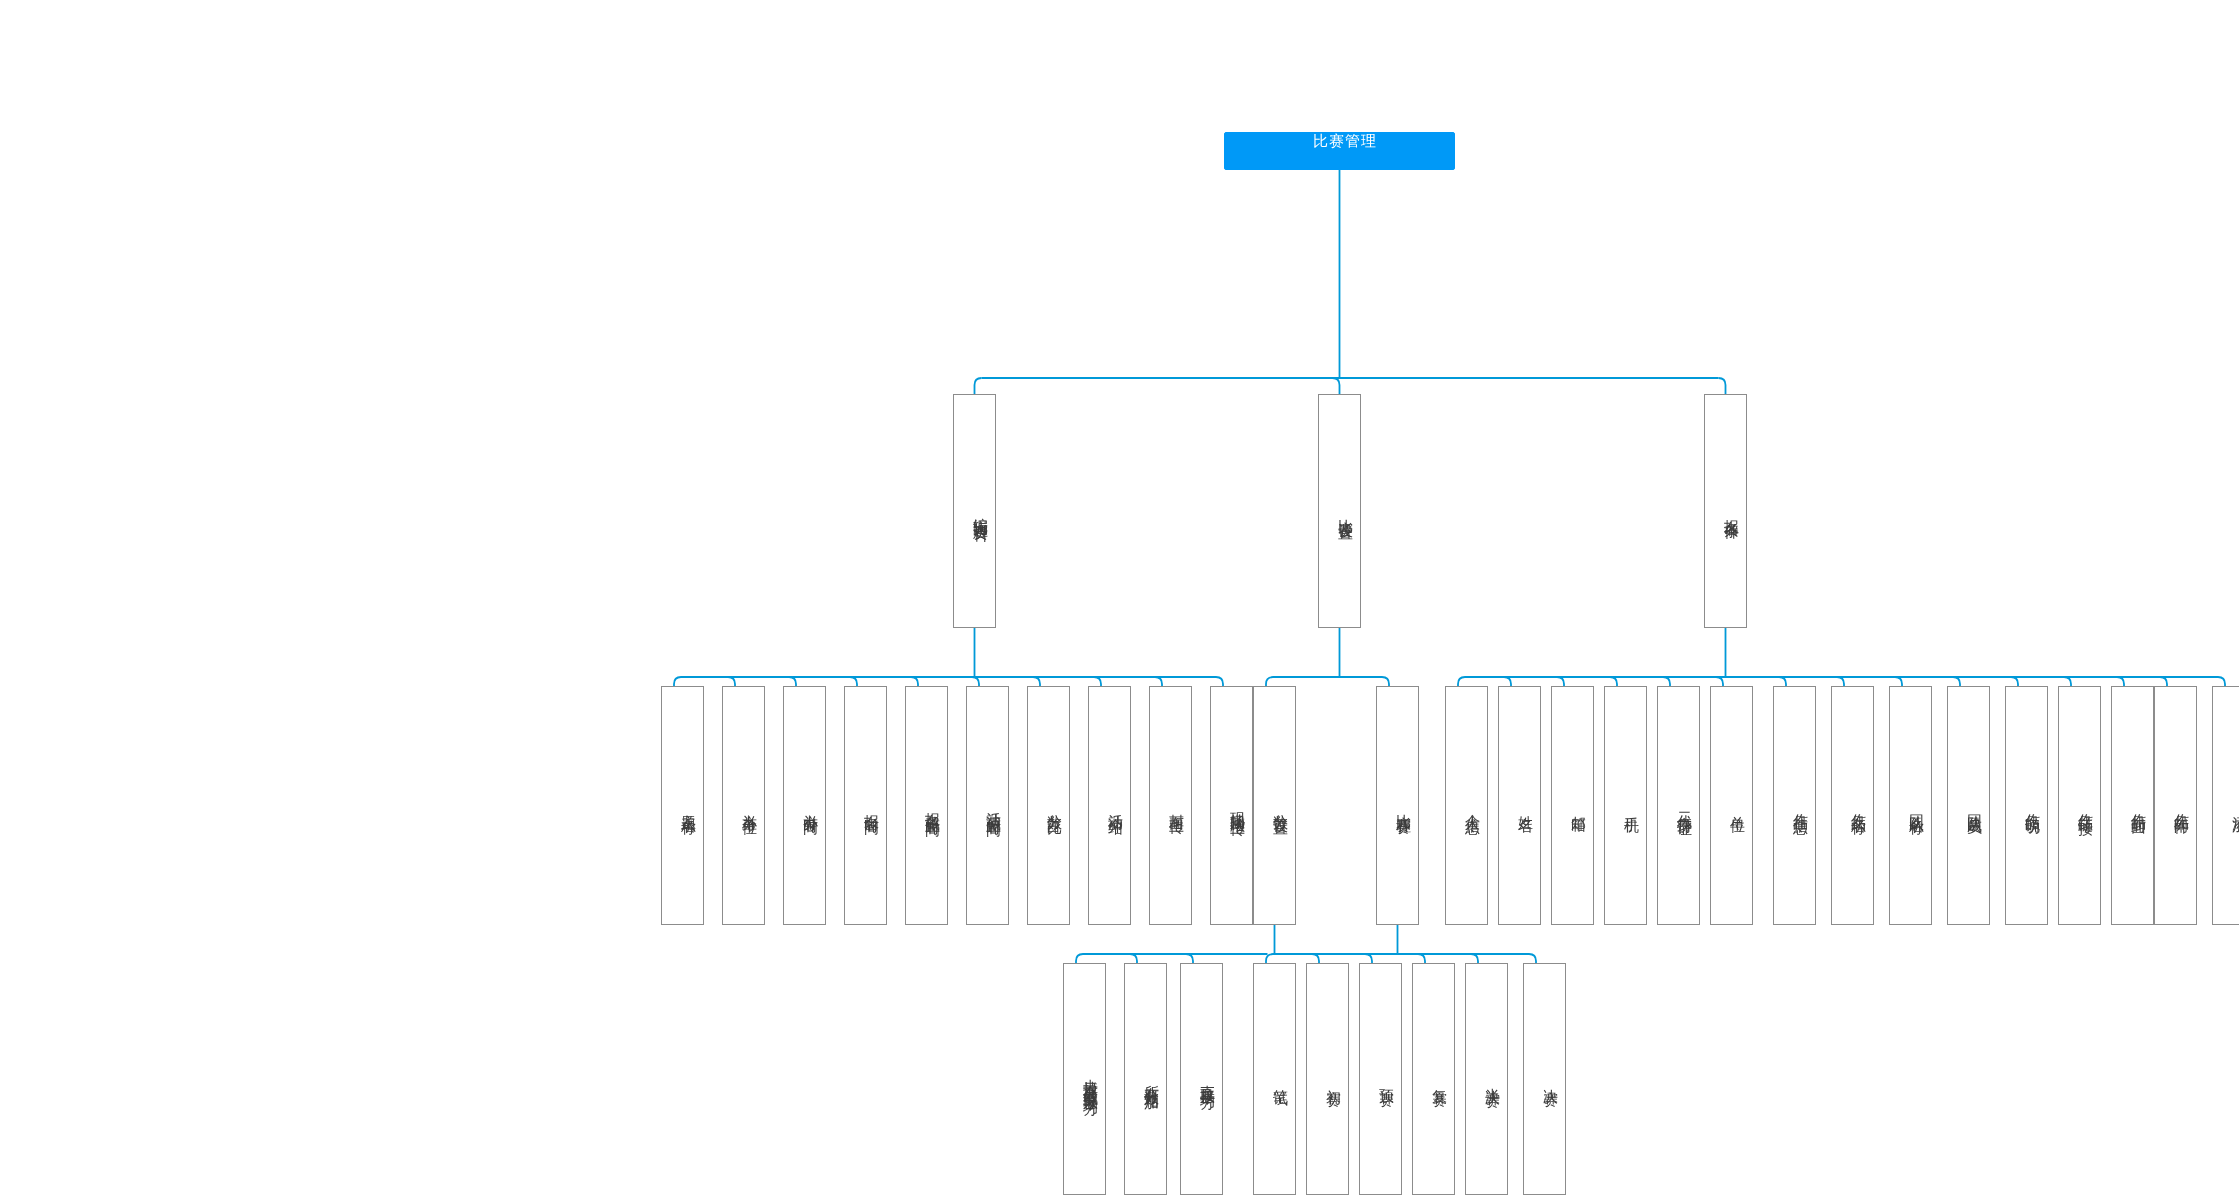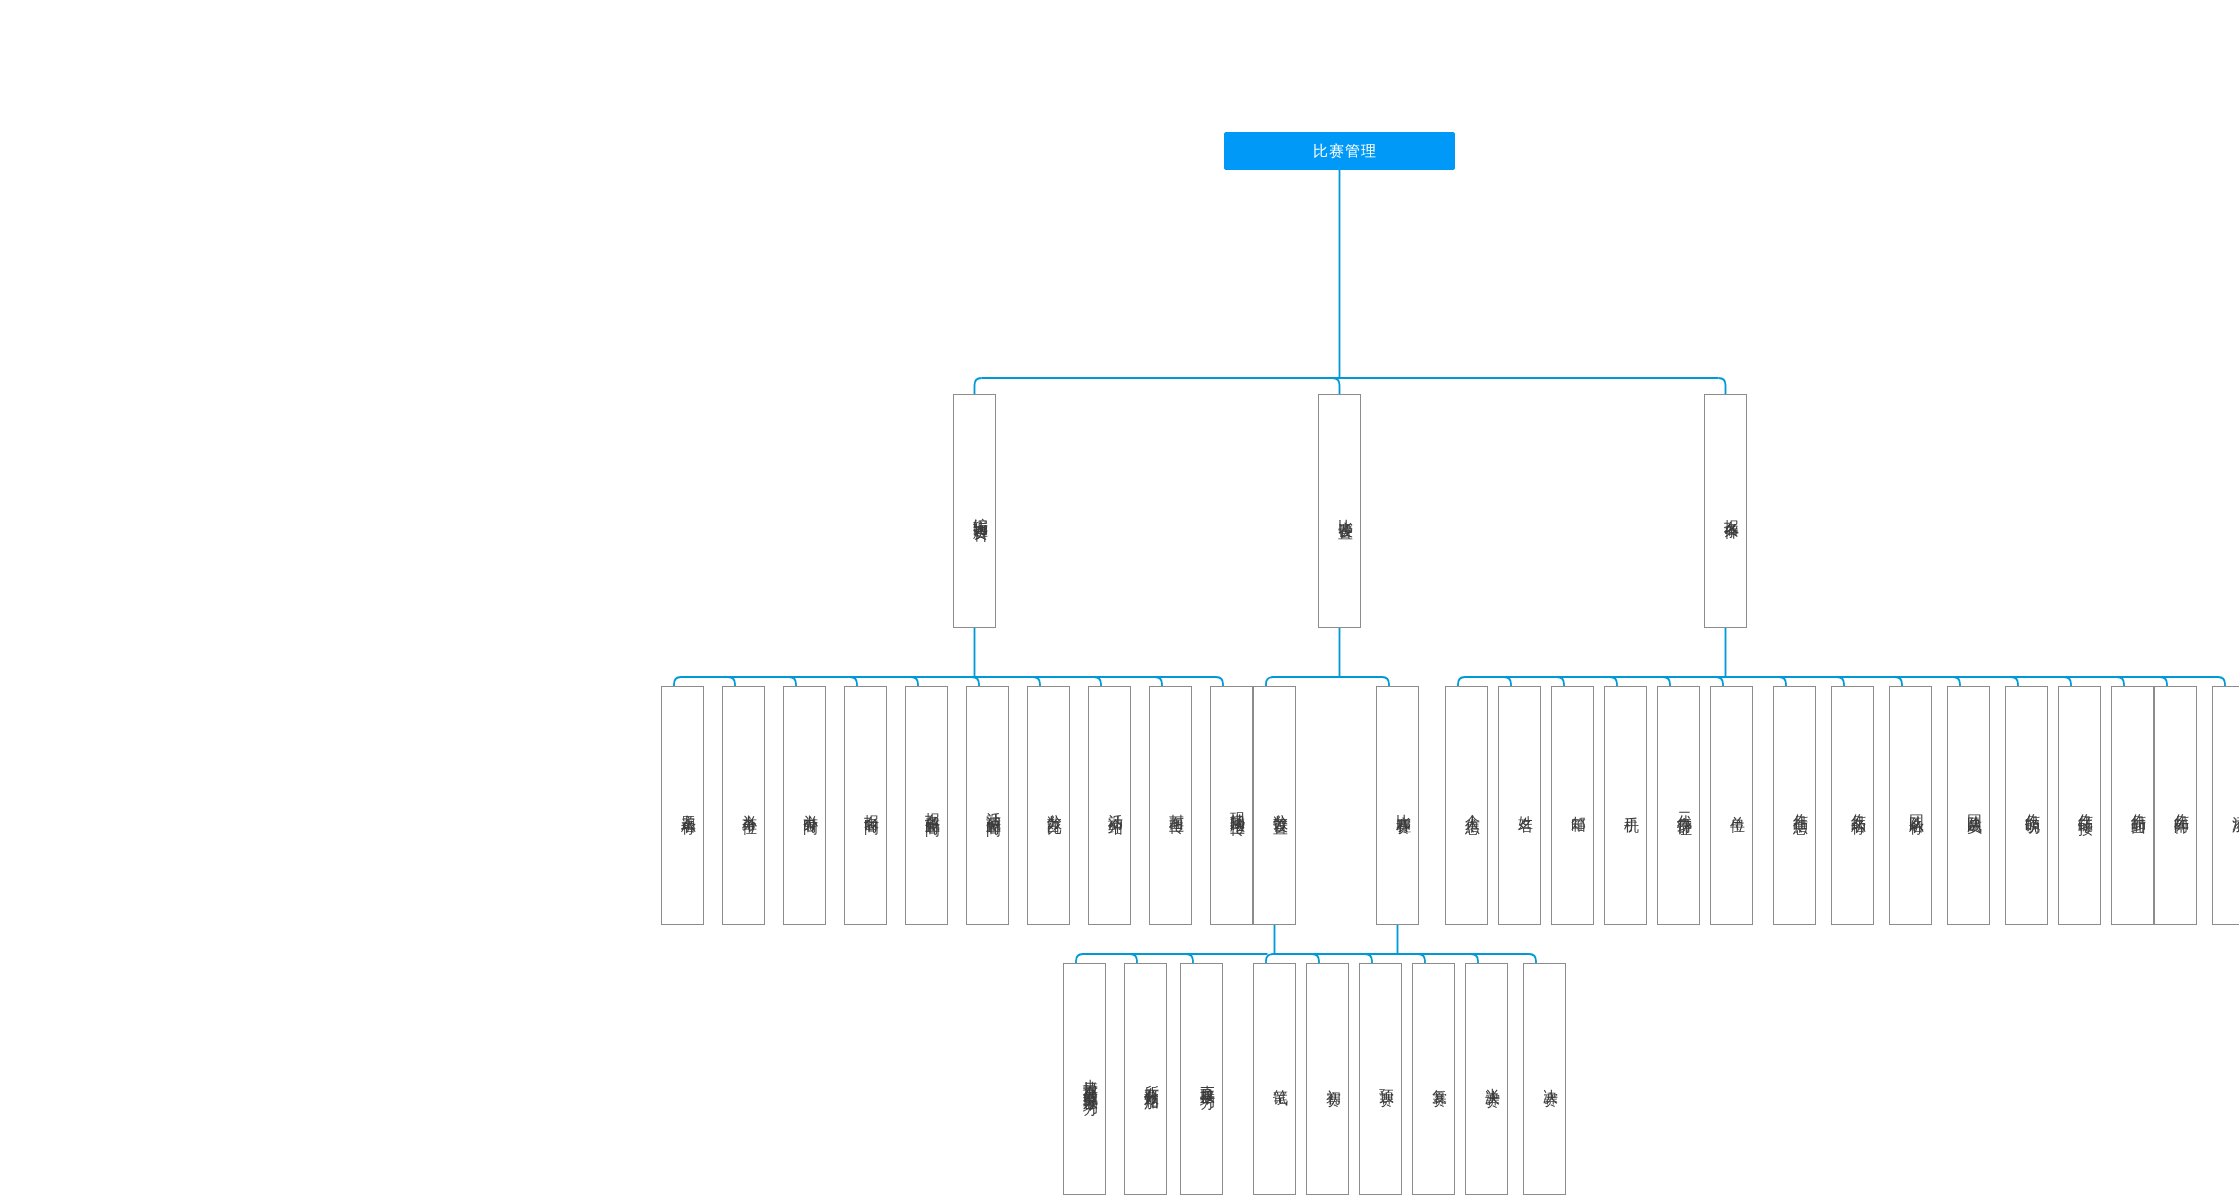--- a/index.html
+++ b/index.html
@@ -23,21 +23,20 @@
     left: 0;
     top: 0;
     width: 2239px;
     height: 1195px;
     pointer-events: none;
   }
   .node {
     position: absolute;
     box-sizing: border-box;
     display: flex;
-    align-items: center;
     justify-content: center;
     overflow: hidden;
     padding-left: 11px;
   }
   .node .label {
     display: block;
     writing-mode: vertical-rl;
     text-orientation: upright;
     letter-spacing: 2px;
     line-height: 1.12;

